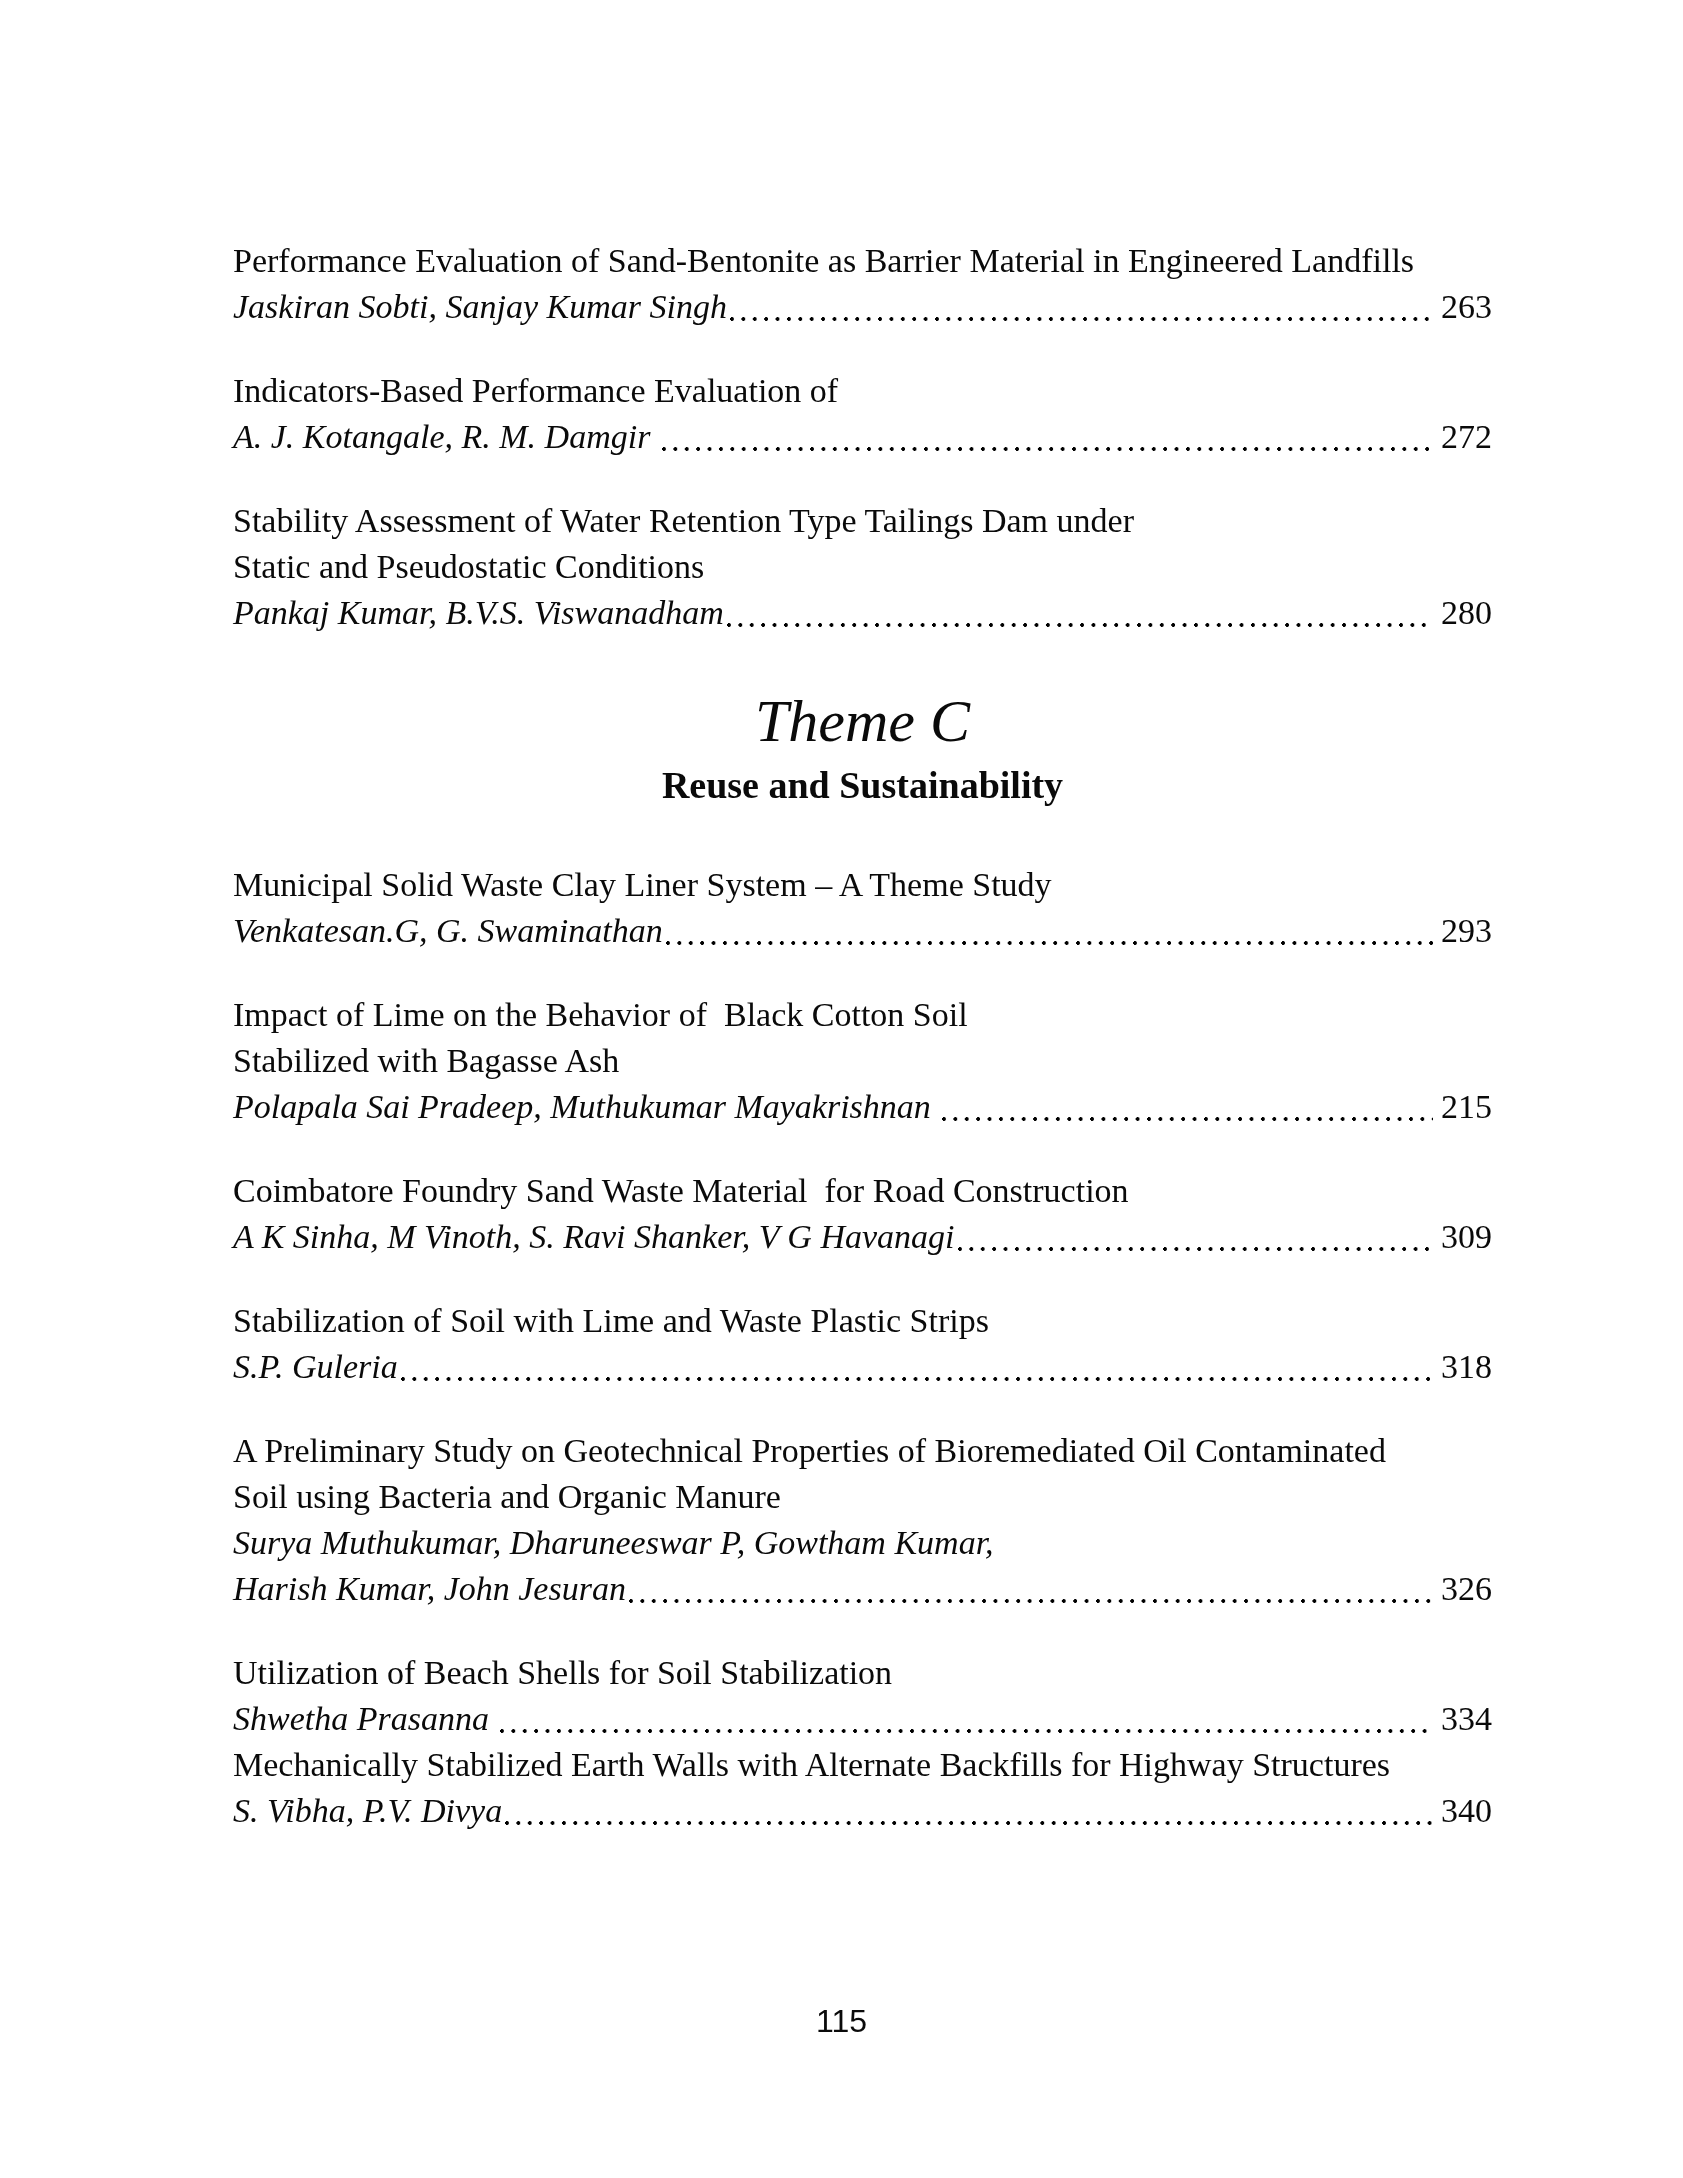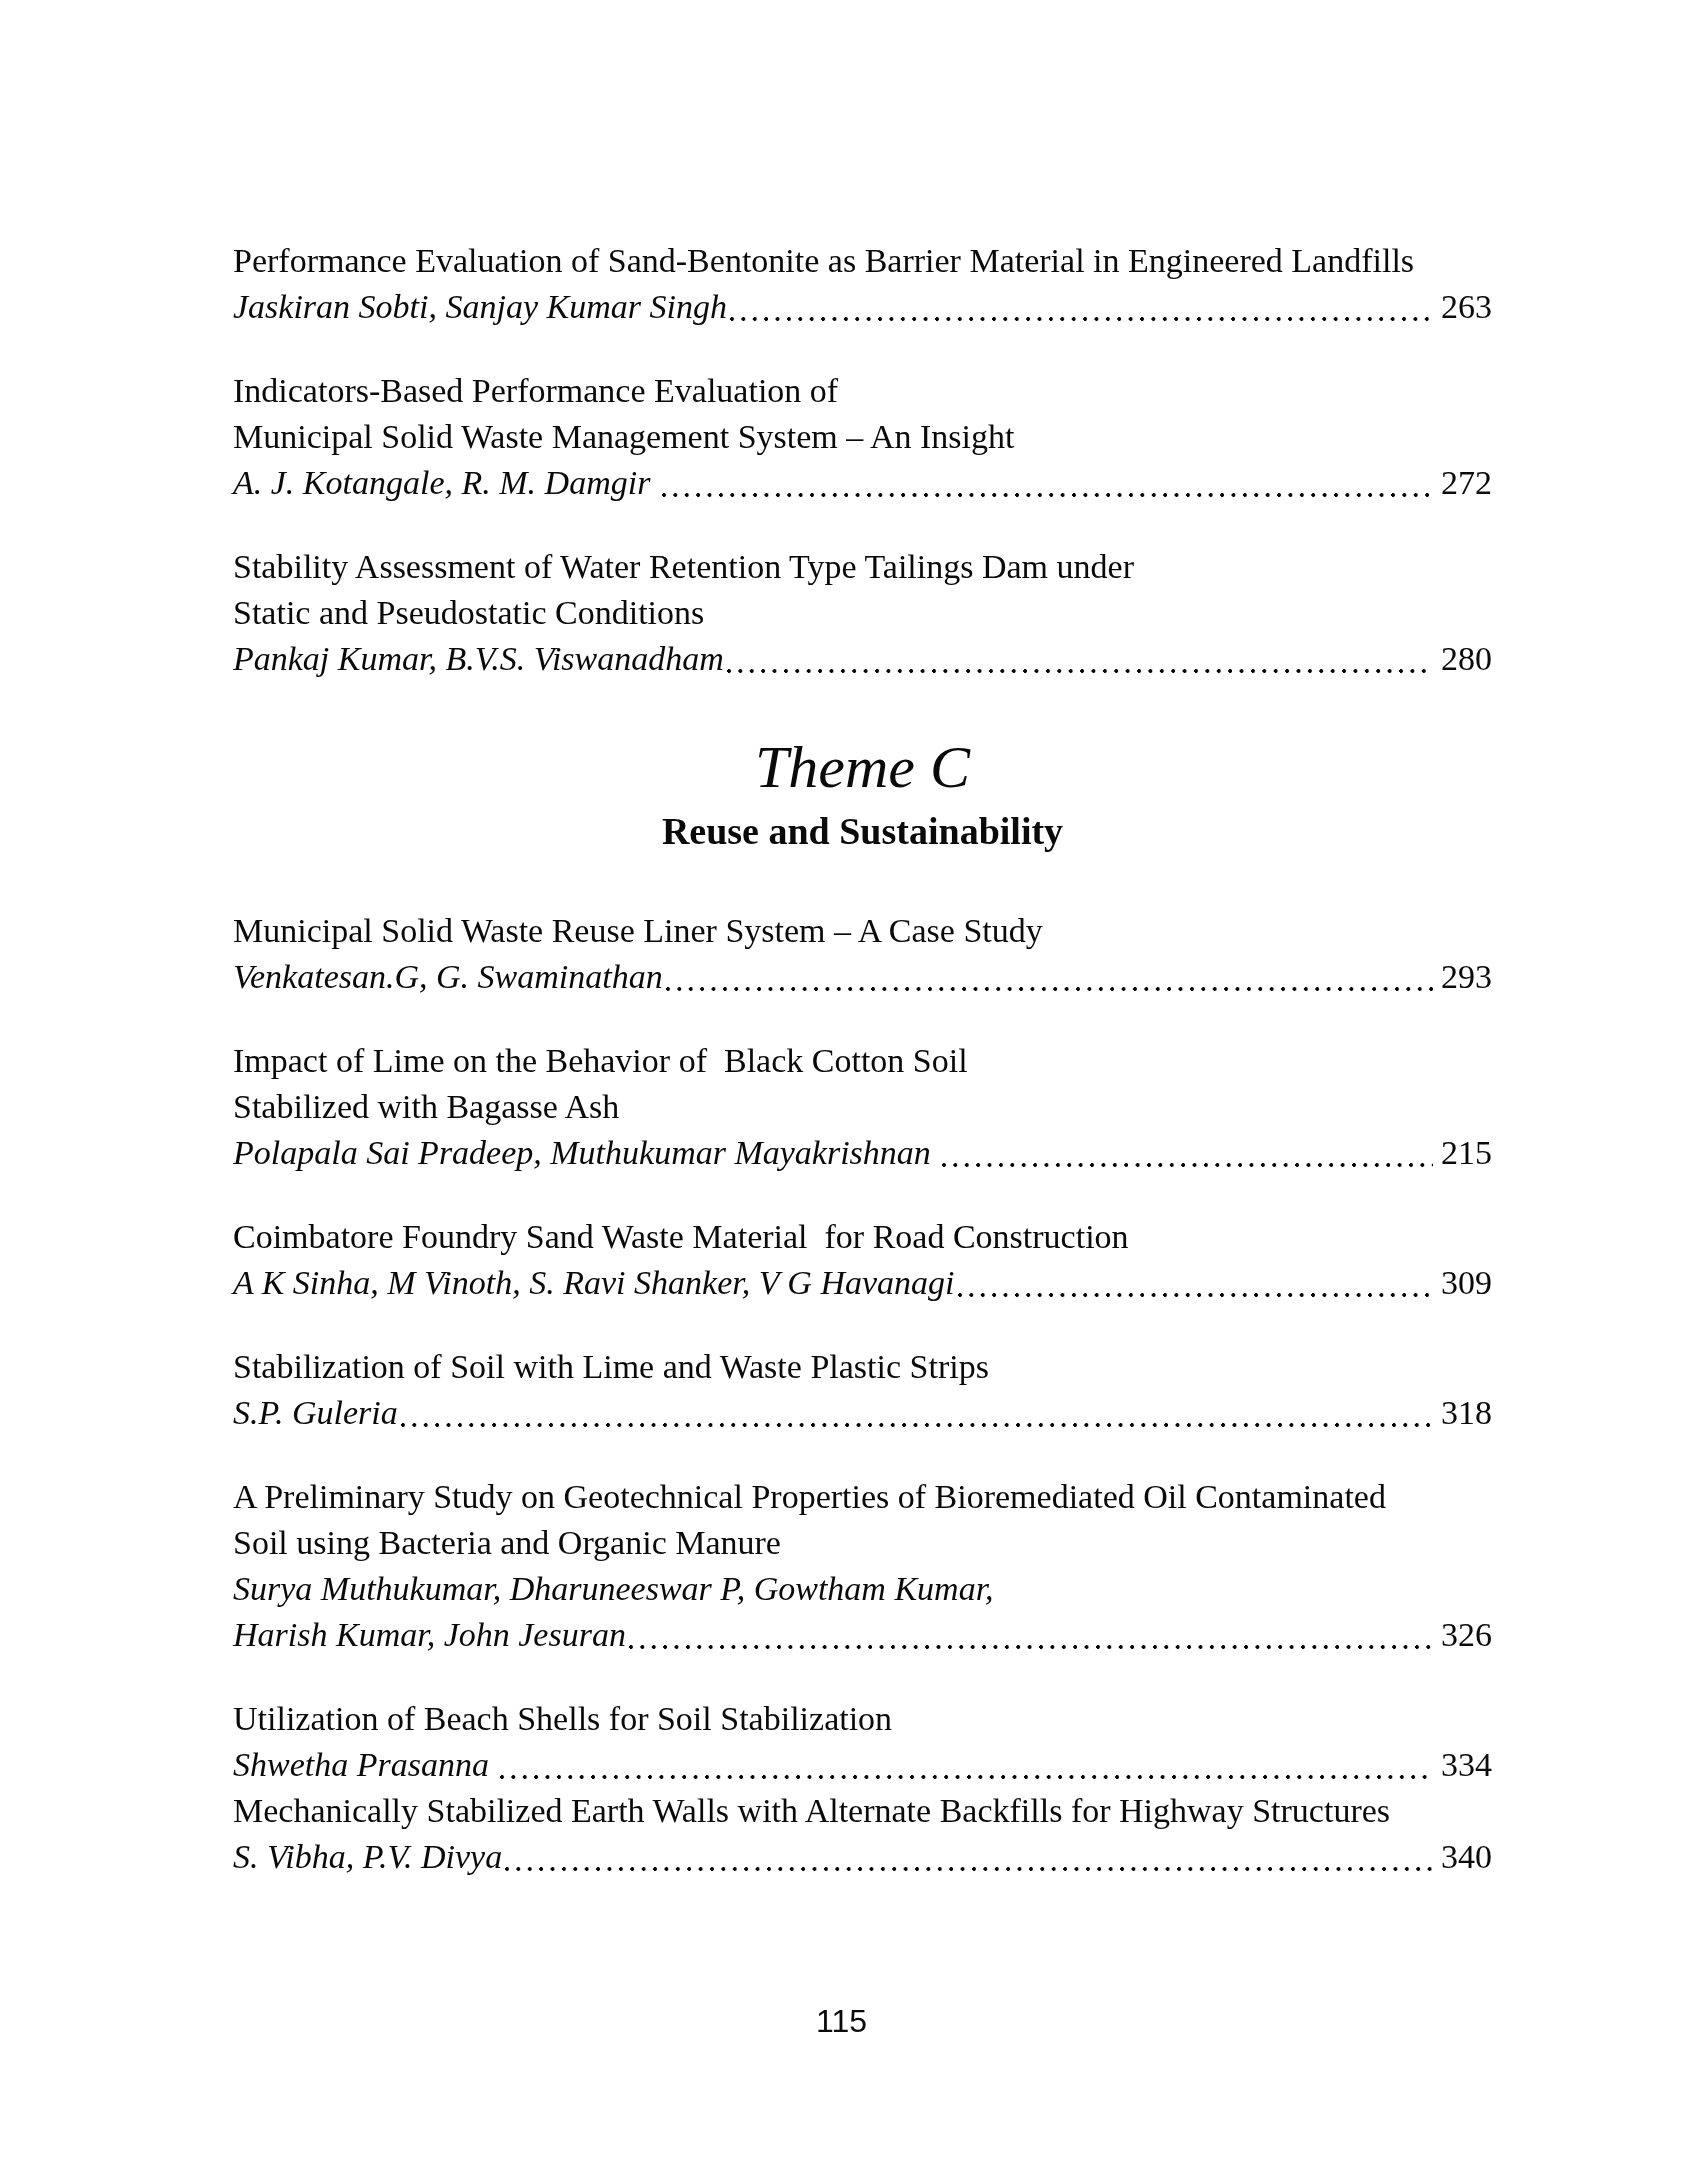--- a/index.html
+++ b/index.html
@@ -82,21 +82,20 @@
         <div class="entry">
           <div class="line">Performance Evaluation of Sand-Bentonite as Barrier Material in Engineered Landfills</div>
           <div class="authors-row">
             <span class="authors">Jaskiran Sobti, Sanjay Kumar Singh</span>
             <span class="leader"></span>
             <span class="pagenum">263</span>
           </div>
         </div>
         <div class="entry">
           <div class="line">Indicators-Based Performance Evaluation of</div>
-          <div class="line">Municipal Solid Waste Management System – An Insight</div>
           <div class="authors-row">
             <span class="authors">A. J. Kotangale, R. M. Damgir </span>
             <span class="leader"></span>
             <span class="pagenum">272</span>
           </div>
         </div>
         <div class="entry">
           <div class="line">Stability Assessment of Water Retention Type Tailings Dam under</div>
           <div class="line">Static and Pseudostatic Conditions</div>
           <div class="authors-row">
@@ -107,21 +106,21 @@
         </div>
       </section>
 
     <header class="theme-heading">
       <div class="theme-kicker">Theme C</div>
       <div class="theme-title">Reuse and Sustainability</div>
     </header>
 
     <section id="entries-after-theme">
         <div class="entry">
-          <div class="line">Municipal Solid Waste Reuse Liner System – A Case Study</div>
+          <div class="line">Municipal Solid Waste Clay Liner System – A Theme Study</div>
           <div class="authors-row">
             <span class="authors">Venkatesan.G, G. Swaminathan</span>
             <span class="leader"></span>
             <span class="pagenum">293</span>
           </div>
         </div>
         <div class="entry">
           <div class="line">Impact of Lime on the Behavior of  Black Cotton Soil</div>
           <div class="line">Stabilized with Bagasse Ash</div>
           <div class="authors-row">

